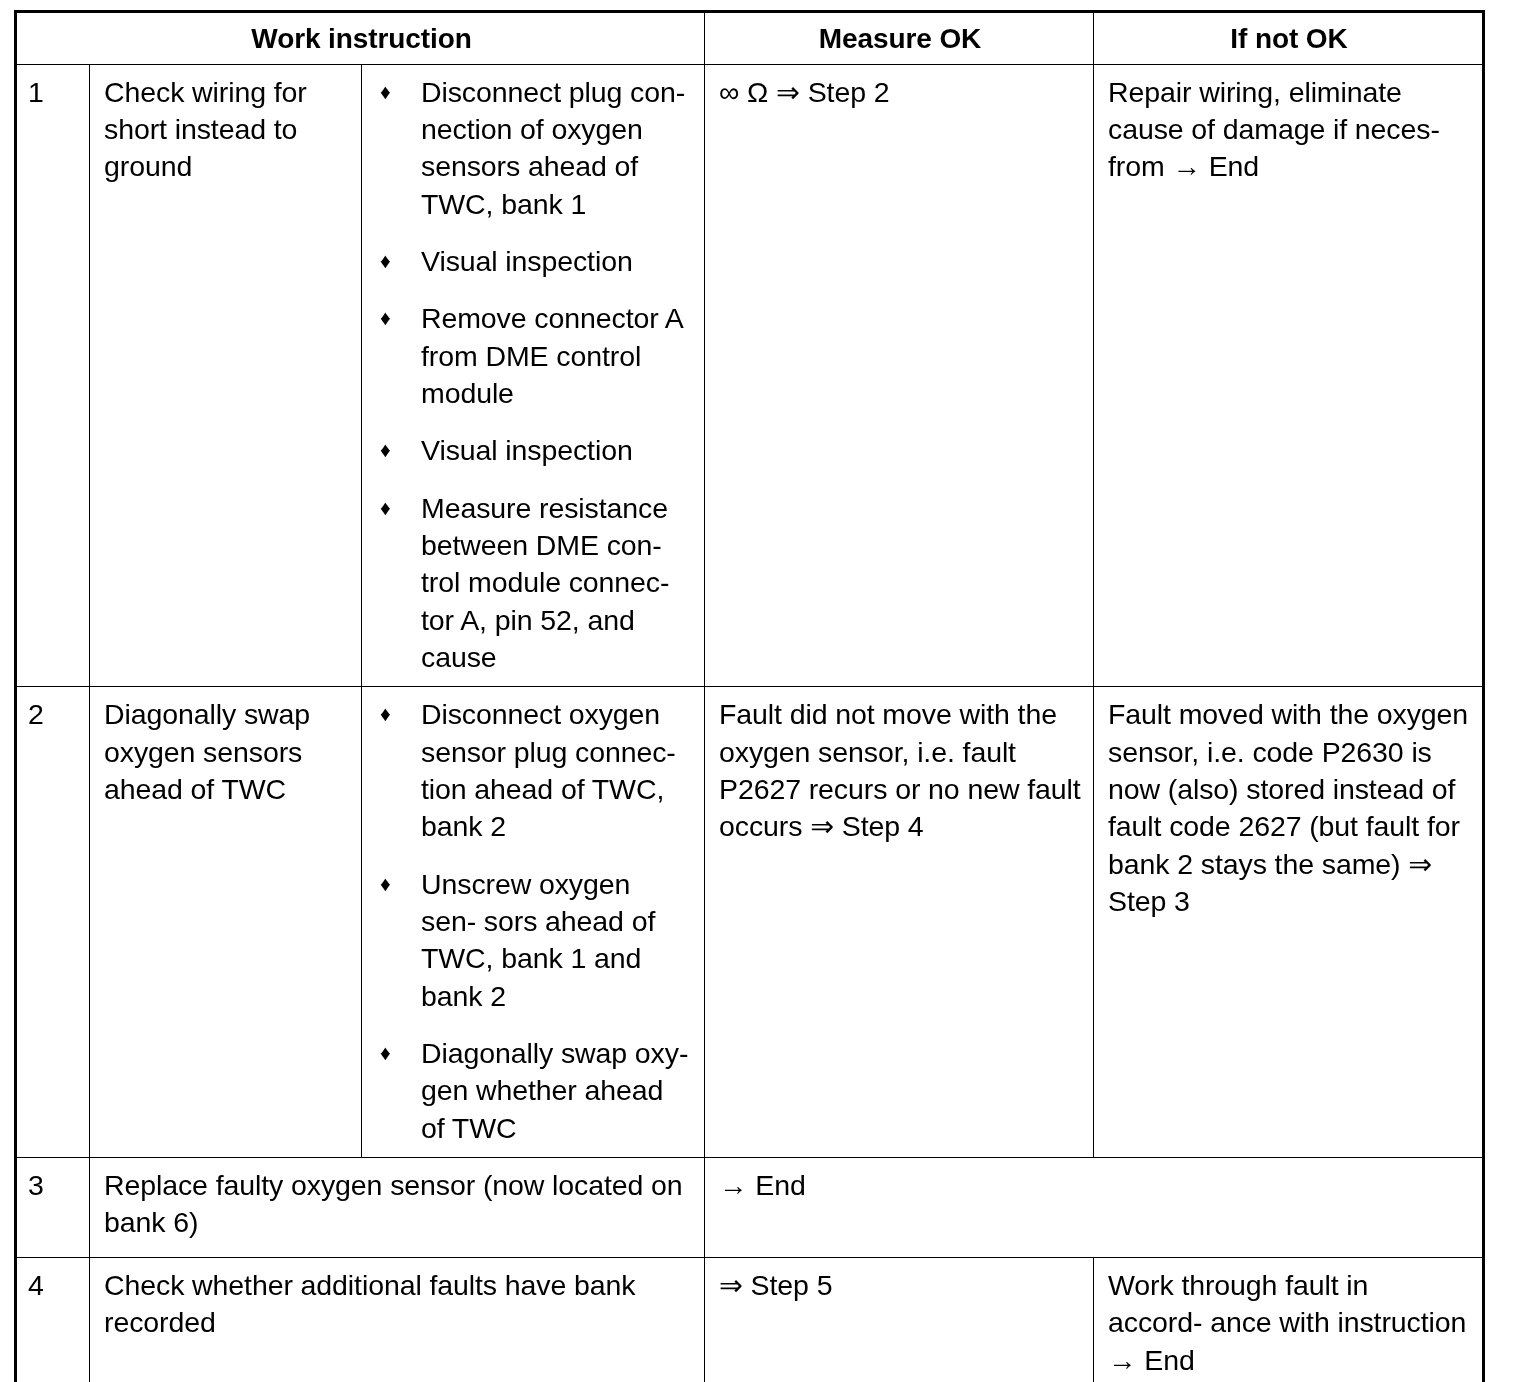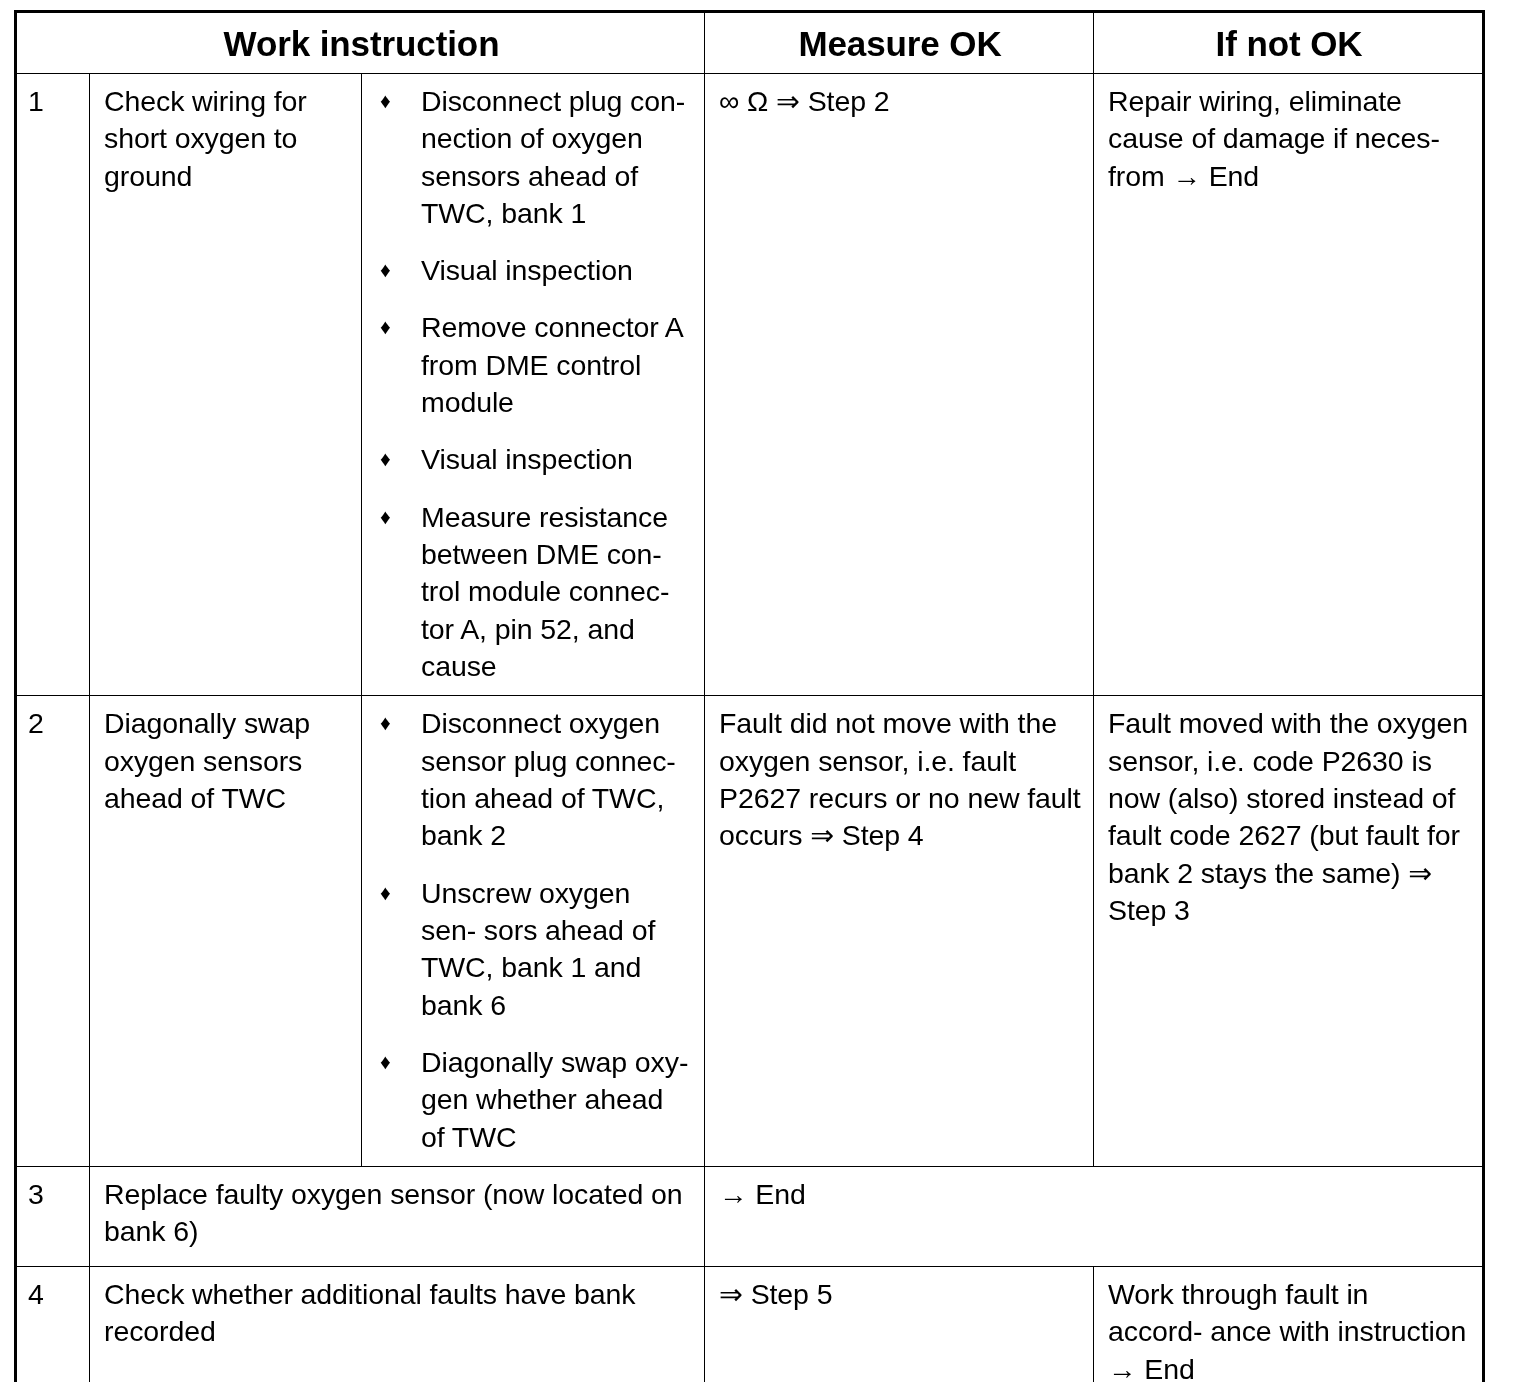--- a/index.html
+++ b/index.html
@@ -58,21 +58,21 @@
     letter-spacing: -0.1px;
   }
   .cell.num {
     padding-left: 11px;
     padding-right: 4px;
   }
   .hdr .cell {
     font-weight: bold;
     padding-top: 8px;
     padding-bottom: 6px;
-    font-size: 35px;
+    font-size: 28px;
   }
 
   ul.bullets {
     list-style: none;
     margin: 0;
     padding: 0;
   }
   ul.bullets > li {
     position: relative;
     padding-left: 45px;
@@ -111,21 +111,21 @@
         <th>
           <div class="cell">If not OK</div>
         </th>
       </tr>
 
       <tr style="height:591px">
         <td>
           <div class="cell num">1</div>
         </td>
         <td>
-          <div class="cell">Check wiring for short oxygen to ground</div>
+          <div class="cell">Check wiring for short instead to ground</div>
         </td>
         <td>
           <div class="cell">
             <ul class="bullets">
               <li>
                 <span class="bullet-glyph">♦</span>
                 <span class="lines">Disconnect plug con-
 nection of oxygen
 sensors ahead of
 TWC, bank 1</span>
@@ -181,21 +181,21 @@
                 <span class="bullet-glyph">♦</span>
                 <span class="lines">Disconnect oxygen
 sensor plug connec-
 tion ahead of TWC,
 bank 2</span>
               </li>
               <li>
                 <span class="bullet-glyph">♦</span>
                 <span class="lines">Unscrew oxygen sen-
 sors ahead of TWC,
-bank 1 and bank 6</span>
+bank 1 and bank 2</span>
               </li>
               <li>
                 <span class="bullet-glyph">♦</span>
                 <span class="lines">Diagonally swap oxy-
 gen whether ahead of
 TWC</span>
               </li>
             </ul>
           </div>
         </td>

